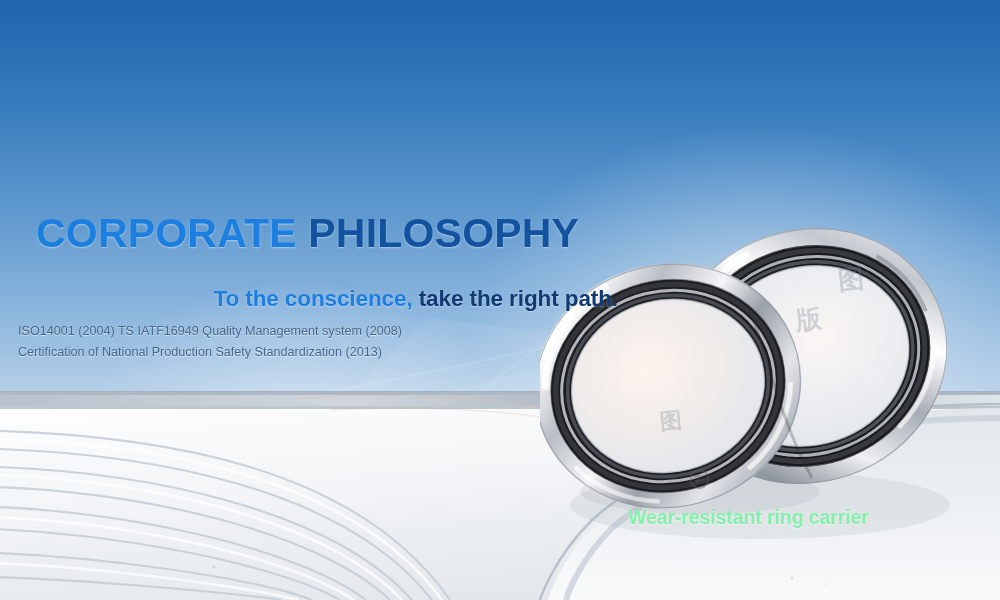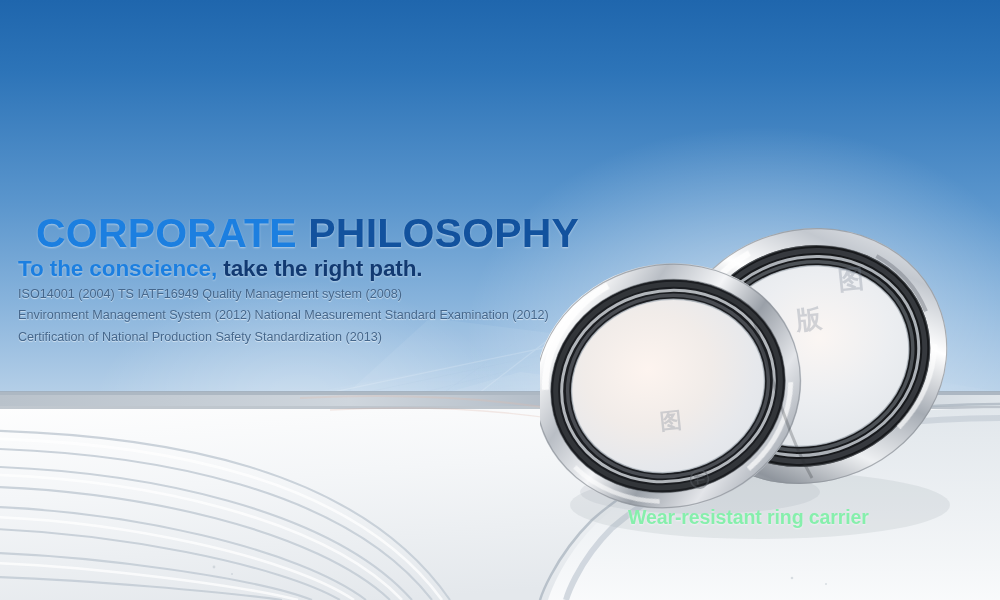--- a/index.html
+++ b/index.html
@@ -60,33 +60,34 @@
     letter-spacing: .2px;
     line-height: 1.05;
     white-space: nowrap;
     margin: 0;
     text-shadow: 0 1px 2px rgba(255,255,255,.45);
   }
   #headline .w1 { color: #1c7fe0; margin-left: 18px; }
   #headline .w2 { color: #12529e; }
 
   #subhead {
-    margin: 2px 0 0 0;
+    margin: 32px 0 0 0;
     font-size: 22.5px;
     font-weight: bold;
     letter-spacing: -.1px;
     line-height: 1.1;
     white-space: nowrap;
     text-shadow: 0 1px 2px rgba(255,255,255,.4);
+    text-align: right;
   }
   #subhead .s1 { color: #1c7fe0; }
   #subhead .s2 { color: #123a72; }
 
   #certs {
-    margin-top: 2px;
+    margin-top: 9px;
   }
   .cert-line {
     color: #45678c;
     font-size: 12.6px;
     line-height: 21.5px;
     white-space: nowrap;
     text-shadow: 0 1px 1px rgba(255,255,255,.6);
   }
 
   
@@ -348,20 +349,19 @@
       <span class="w2">PHILOSOPHY</span>
     </h1>
 
     <p id="subhead">
       <span class="s1">To the conscience,</span>
       <span class="s2">take the right path.</span>
     </p>
 
     <div id="certs">
       <div class="cert-line">ISO14001 (2004)  TS IATF16949 Quality Management system (2008)</div>
-      <div class="cert-line">Environment Management System (2012)    National Measurement Standard Examination (2012)</div>
       <div class="cert-line">Certification of National Production Safety Standardization (2013)</div>
     </div>
   </div>
 
   <div id="caption">Wear-resistant ring carrier</div>
 
 </div>
 
 </body></html>

